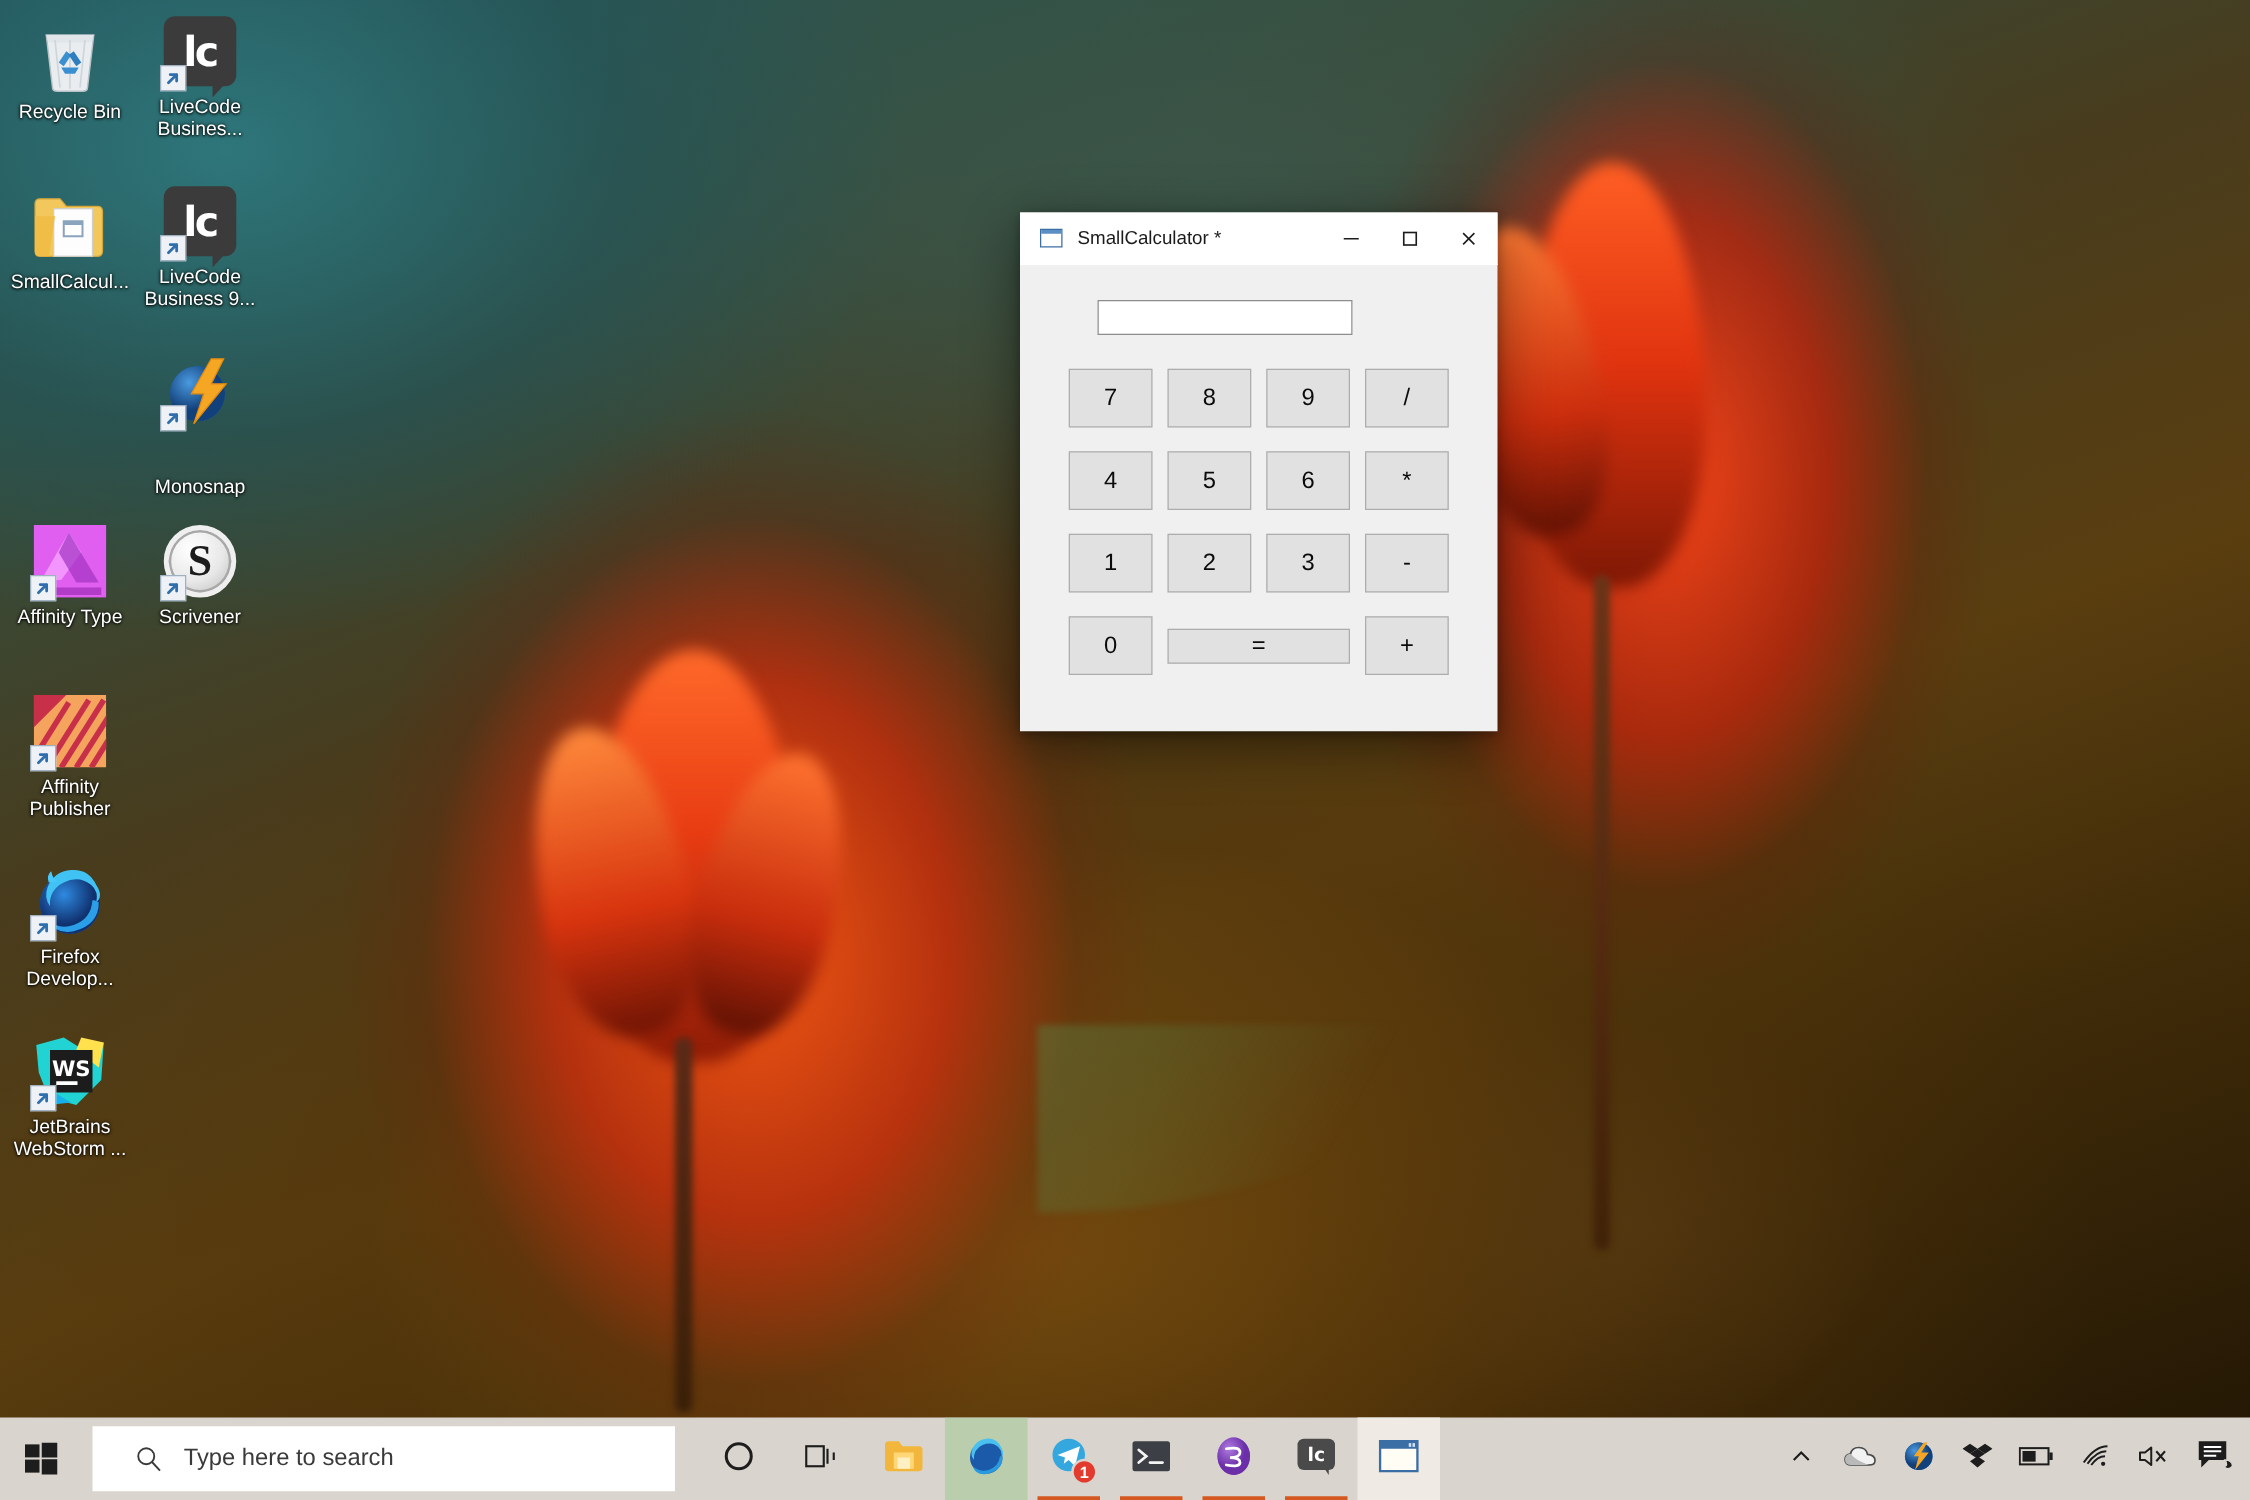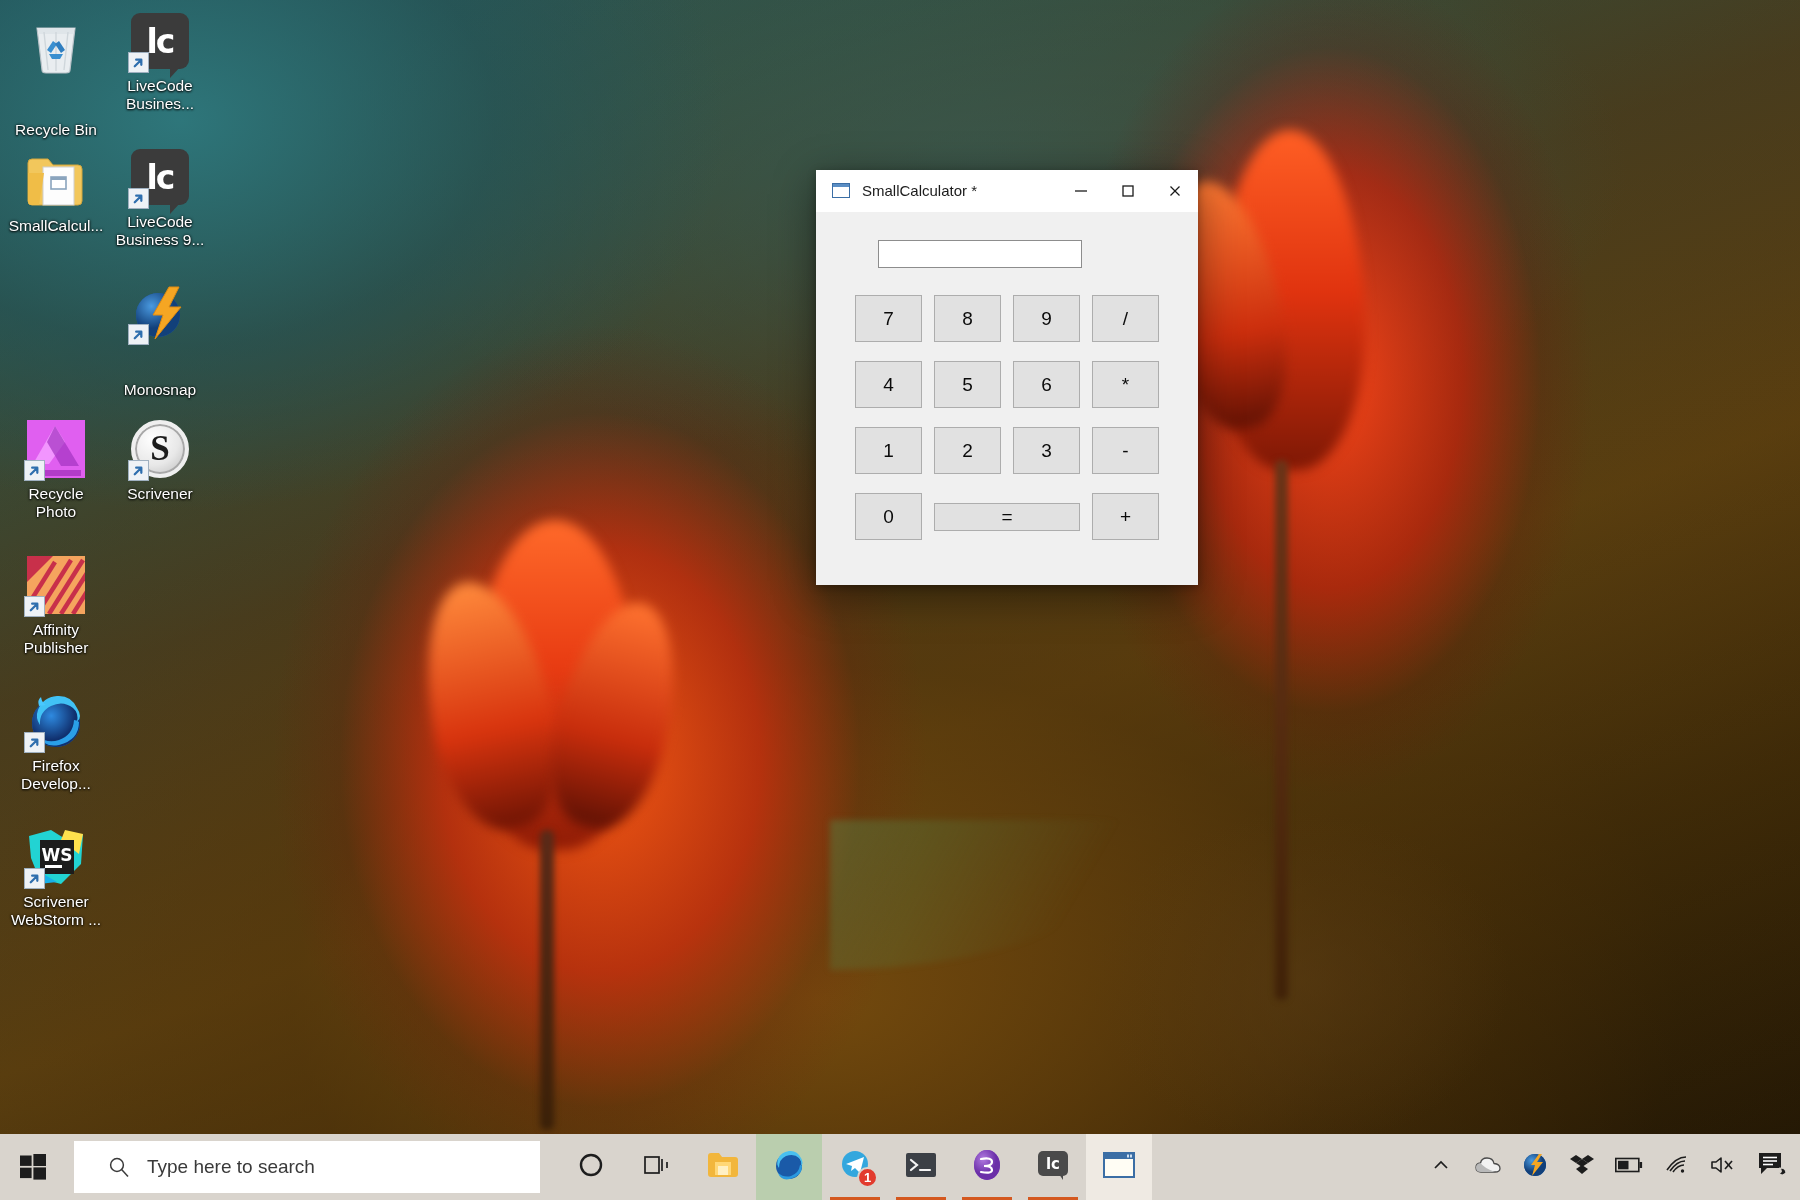--- a/index.html
+++ b/index.html
@@ -166,21 +166,21 @@
   <div class="petal" style="left:560px; top:600px; width:110px; height:230px; background:linear-gradient(180deg,#ff7330 0%, #c82d0c 60%, #5e1104 100%); transform:rotate(14deg);"></div>
   <div class="stem" style="left:540px; top:830px; width:14px; height:300px; background:linear-gradient(180deg,#5a2a18,#3a2008); border-radius:6px;"></div>
 
   <div class="petal" style="left:1215px; top:130px; width:150px; height:340px; background:linear-gradient(180deg,#ff5f24 0%, #e0330f 48%, #7d1805 100%);"></div>
   <div class="petal" style="left:1170px; top:180px; width:110px; height:250px; background:linear-gradient(180deg,#ff7a33 0%, #cc2e0d 62%, #611204 100%); transform:rotate(-10deg);"></div>
   <div class="stem" style="left:1275px; top:460px; width:13px; height:540px; background:linear-gradient(180deg,#6a3418,#402208); border-radius:6px;"></div>
   <div class="stem" style="left:830px; top:820px; width:330px; height:150px; border-radius:0 0 100% 0; background:linear-gradient(120deg, rgba(90,120,60,0.55), rgba(40,60,20,0.0) 70%);"></div>
 </div>
 
 <div id="desktop-icons">
-    <div class="desk-icon" style="left: 8px; top: 14px; gap: 40px;">
+    <div class="desk-icon" style="left: 8px; top: 14px;">
       <span class="glyph">
         <svg width="56" height="58" viewBox="0 0 56 58">
           <path d="M9 12 L14 54 Q14 57 18 57 L38 57 Q42 57 42 54 L47 12 Z" fill="#e9edf0" stroke="#b9c2c8" stroke-width="1.2"></path>
           <path d="M9 12 L47 12 L45 18 L11 18 Z" fill="#dfe5e9"></path>
           <path d="M16 16 L20 54 M28 16 L28 55 M40 16 L36 54" stroke="#cfd6db" stroke-width="1.4" fill="none"></path>
           <g transform="translate(28,32)">
             <path d="M-9 2 L-3 -7 L1 -4 L-5 5 Z" fill="#3a8fd0"></path>
             <path d="M9 2 L3 -7 L-1 -4 L5 5 Z" fill="#2f7ec0"></path>
             <path d="M-7 6 L7 6 L4 11 L-4 11 Z" fill="#3a8fd0"></path>
           </g>
@@ -251,21 +251,21 @@
           <path d="M6 44 L28 6 L38 22 L22 44 Z" fill="#f49bff" opacity="0.9"></path>
           <path d="M28 6 L52 46 L34 46 L20 22 Z" fill="#a233c0" opacity="0.7"></path>
           <path d="M4 50 L54 50 L54 56 L4 56 Z" fill="#8c1fa8" opacity="0.55"></path>
         </svg>
         <span class="shortcut-badge">
           <svg viewBox="0 0 16 16">
             <path d="M4 12 L11 5 M11 5 L5.5 5 M11 5 L11 10.5" stroke="#2f6fae" stroke-width="2.4" fill="none" stroke-linecap="round"></path>
           </svg>
         </span>
       </span>
-      <span class="label">Recycle Photo</span>
+      <span class="label">Affinity Type</span>
     </div>
     <div class="desk-icon" style="left: 112px; top: 418px;">
       <span class="glyph">
         <span class="ico-scriv">S</span>
         <span class="shortcut-badge">
           <svg viewBox="0 0 16 16">
             <path d="M4 12 L11 5 M11 5 L5.5 5 M11 5 L11 10.5" stroke="#2f6fae" stroke-width="2.4" fill="none" stroke-linecap="round"></path>
           </svg>
         </span>
       </span>
@@ -324,21 +324,21 @@
           <rect x="13" y="12" width="34" height="34" fill="#1c1c1c"></rect>
           <text x="30" y="33" font-family="DejaVu Sans, sans-serif" font-size="17" font-weight="bold" fill="#fff" text-anchor="middle">WS</text>
           <rect x="18" y="37" width="17" height="3" fill="#fff"></rect>
         </svg>
         <span class="shortcut-badge">
           <svg viewBox="0 0 16 16">
             <path d="M4 12 L11 5 M11 5 L5.5 5 M11 5 L11 10.5" stroke="#2f6fae" stroke-width="2.4" fill="none" stroke-linecap="round"></path>
           </svg>
         </span>
       </span>
-      <span class="label">Scrivener WebStorm ...</span>
+      <span class="label">JetBrains WebStorm ...</span>
     </div>
   </div>
 
 <div id="calc-window">
   <div id="calc-titlebar">
     <span class="winicon"></span>
     <span id="calc-title">SmallCalculator *</span>
     <div class="wbtn">
       <svg width="16" height="16" viewBox="0 0 16 16">
         <line x1="2" y1="8" x2="14" y2="8" stroke="currentColor" stroke-width="1.3"></line>

